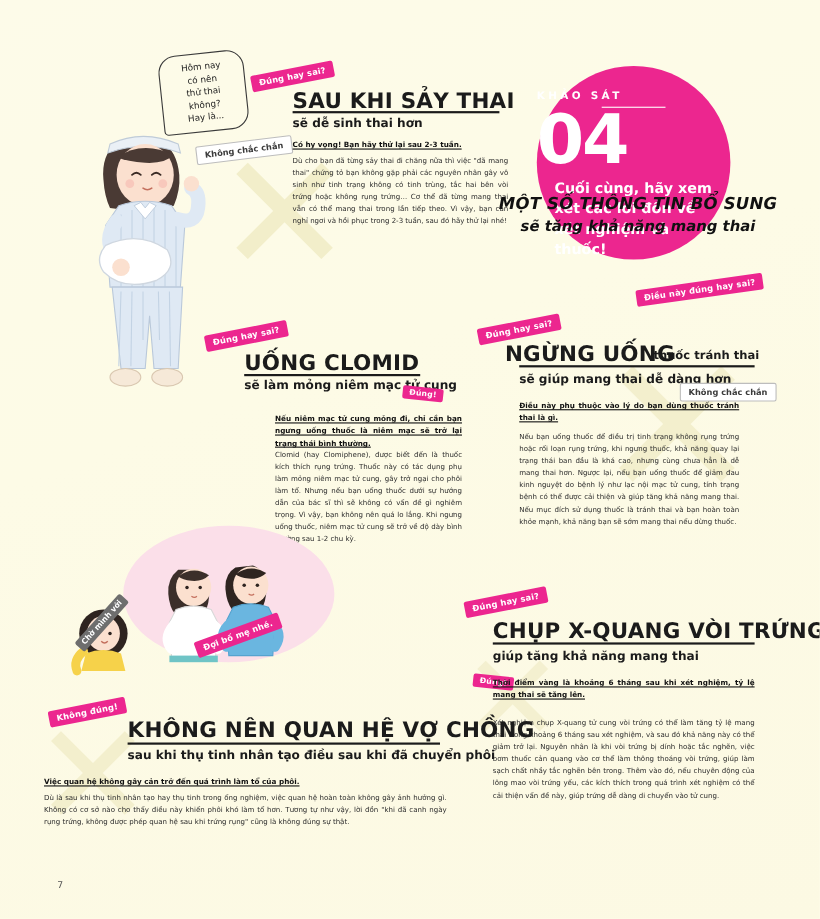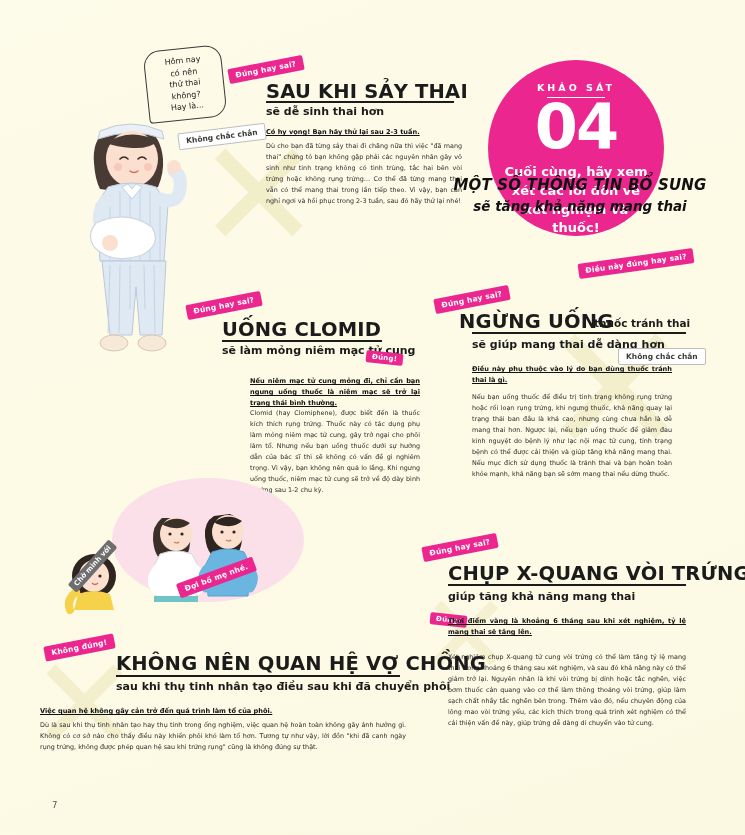--- a/index.html
+++ b/index.html
@@ -124,21 +124,20 @@
   
   .survey {
     position: absolute;
     left: 488px;
     top: 60px;
     width: 176px;
     height: 176px;
     border-radius: 50%;
     background: #ec268f;
     color: #fff;
-    text-align: center;
   }
   .survey .s-label {
     margin-top: 22px;
     font-size: 9.5px;
     font-weight: 700;
     letter-spacing: 3px;
   }
   .survey .s-line {
     width: 58px;
     height: 1px;

